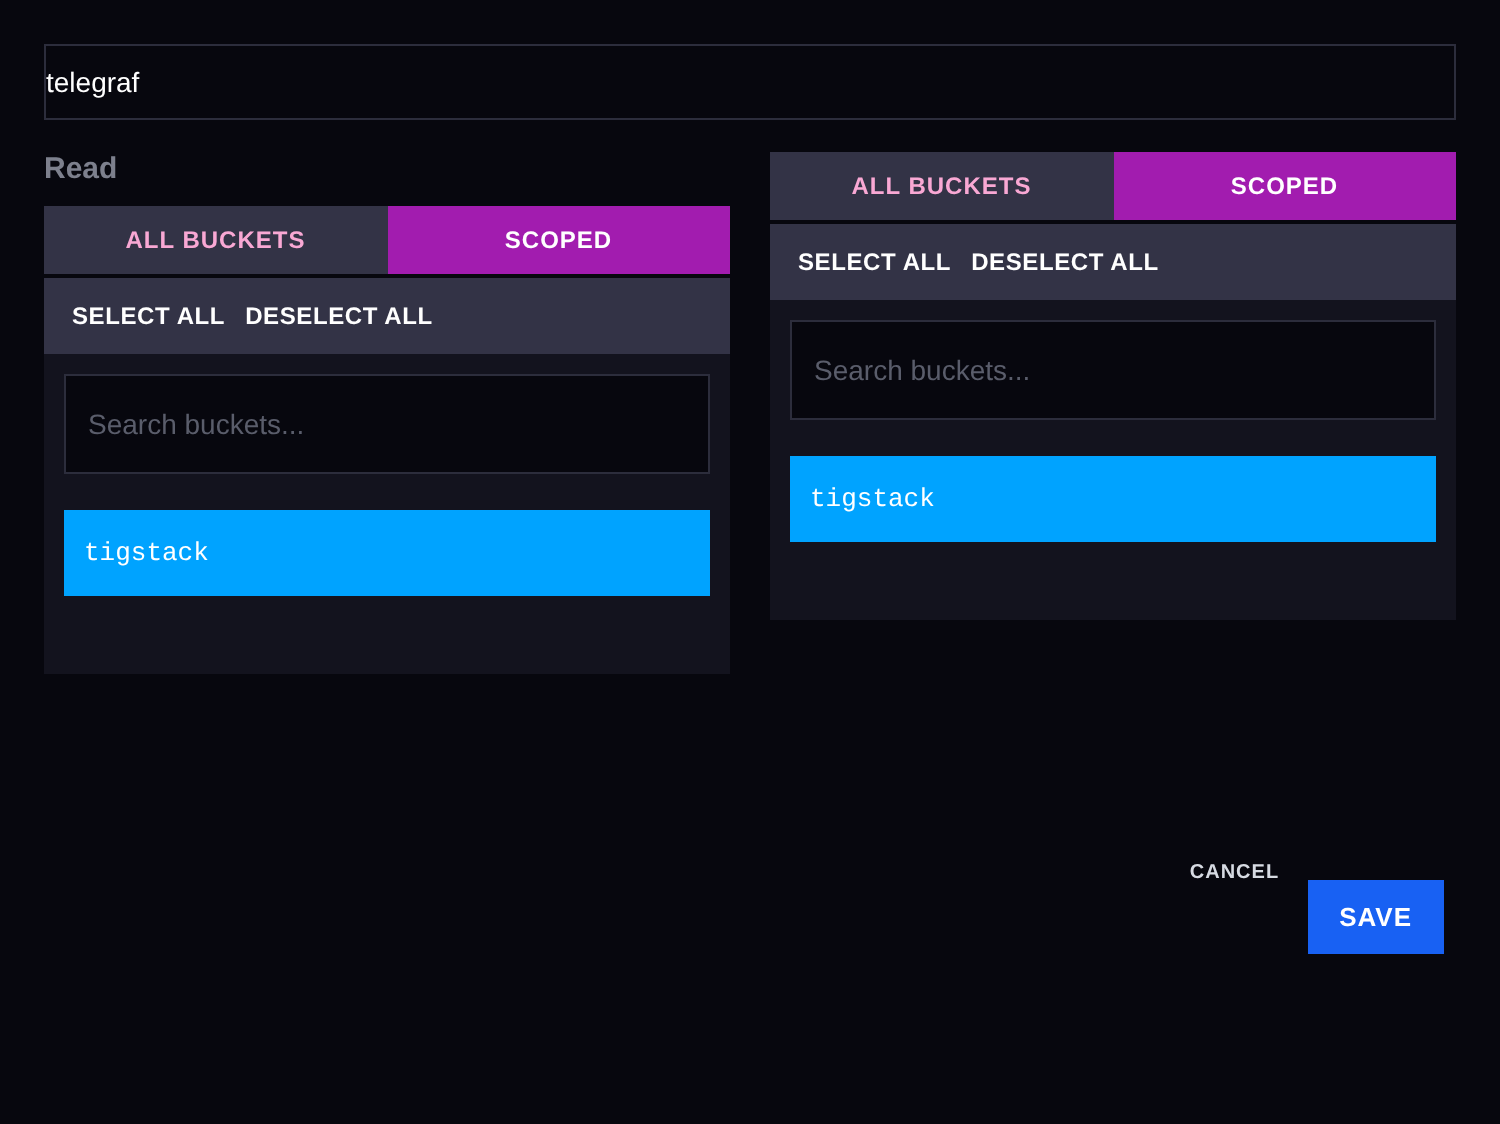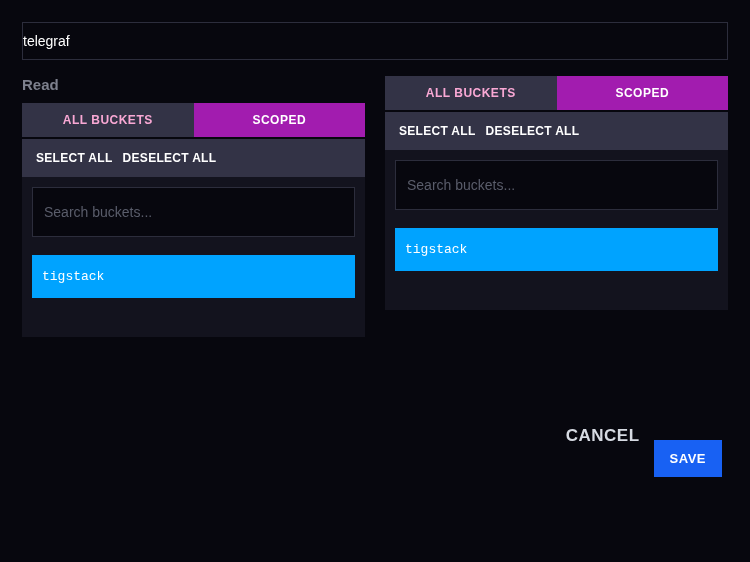--- a/index.html
+++ b/index.html
@@ -124,21 +124,21 @@
   display: flex;
   justify-content: flex-end;
   align-items: center;
   gap: 14px;
   margin-top: 58px;
   padding-right: 6px;
 }
 .cancel-btn {
   background: transparent;
   color: #d6dae2;
-  font-size: 17px;
+  font-size: 10px;
   font-weight: 700;
   letter-spacing: 0.5px;
   border: none;
   cursor: pointer;
   margin-left: 47px;
 }
 .save-btn {
   background: #1861f3;
   color: #fff;
   font-size: 13px;

